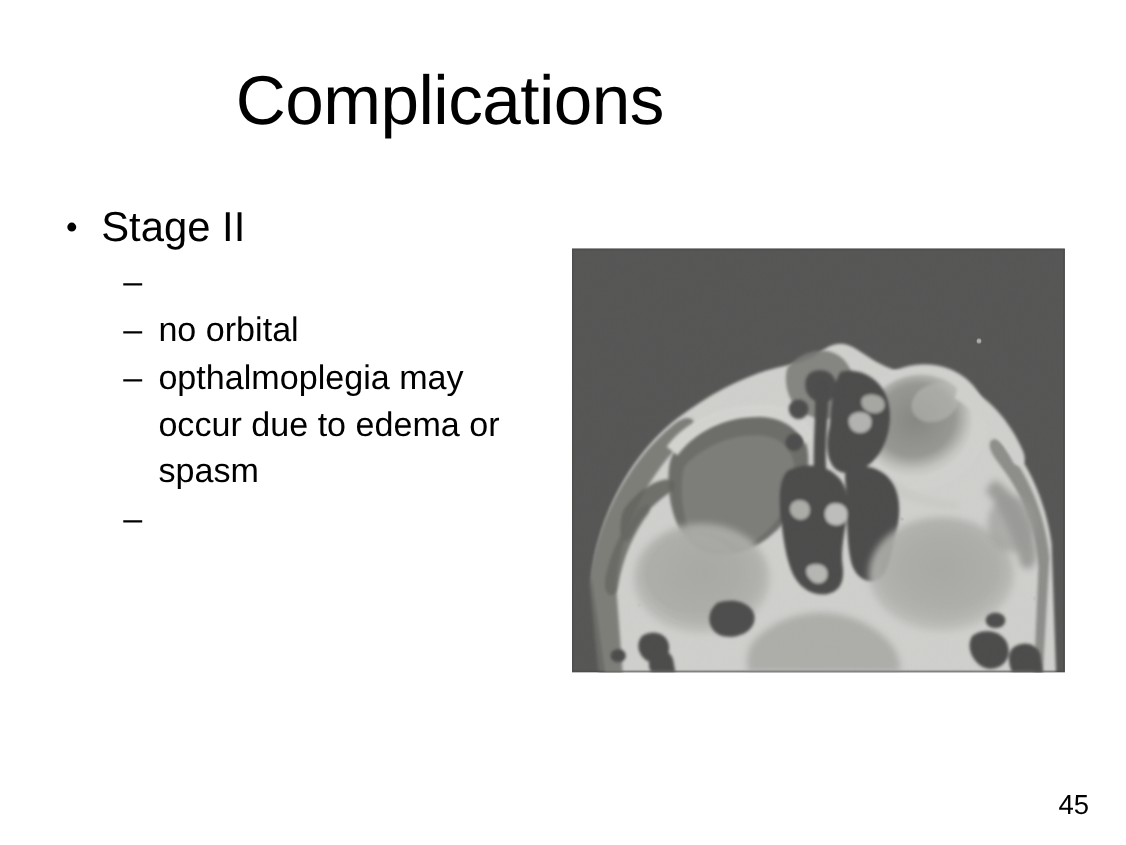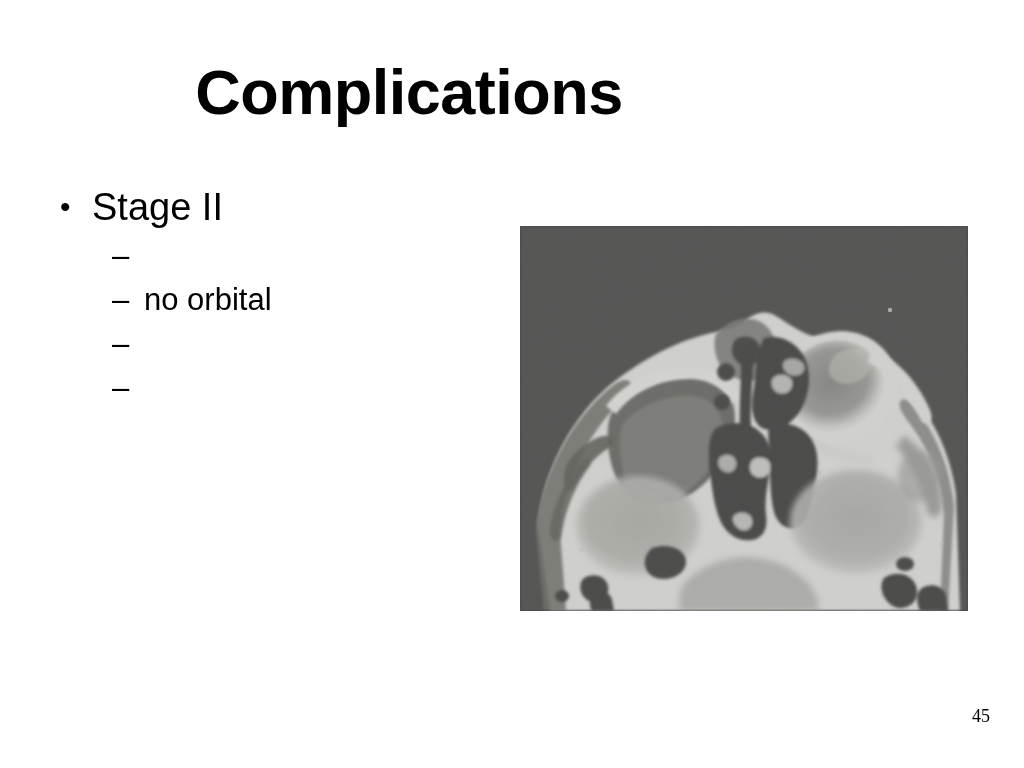--- a/index.html
+++ b/index.html
@@ -18,21 +18,21 @@
 
   
   #slide-title {
     position: absolute;
     left: 0;
     top: 56px;
     width: 818px;
     text-align: center;
     font-size: 63px;
     line-height: 72px;
-    font-weight: 700;
+    font-weight: 400;
     letter-spacing: -0.5px;
     color: #000000;
     white-space: nowrap;
   }
 
   
   #body-content {
     position: absolute;
     left: 56px;
     top: 183px;
@@ -95,25 +95,24 @@
   #ct-figure svg {
     display: block;
     width: 448px;
     height: 385px;
   }
 
   
   #page-number {
     position: absolute;
     right: 34px;
-    bottom: 40px;
-    font-size: 18px;
+    bottom: 24px;
+    font-size: 25px;
     line-height: 24px;
     color: #000000;
-    font-family: Liberation Serif, serif;
   }
 </style>
 </head>
 <body>
 
 <div id="slide-title">Complications</div>
 
 <div id="body-content">
 
   <div class="lvl1-item">
@@ -127,20 +126,21 @@
       <span class="lvl2-dash">–</span>
     </div>
 
     <div class="lvl2-item">
       <span class="lvl2-dash">–</span>
       <span class="lvl2-text">no orbital</span>
     </div>
 
     <div class="lvl2-item">
       <span class="lvl2-dash">–</span>
+      <span class="lvl2-text">opthalmoplegia may occur due to edema or spasm</span>
     </div>
 
     <div class="lvl2-item">
       <span class="lvl2-dash">–</span>
     </div>
 
   </div>
 </div>
 
 <div id="ct-figure">

